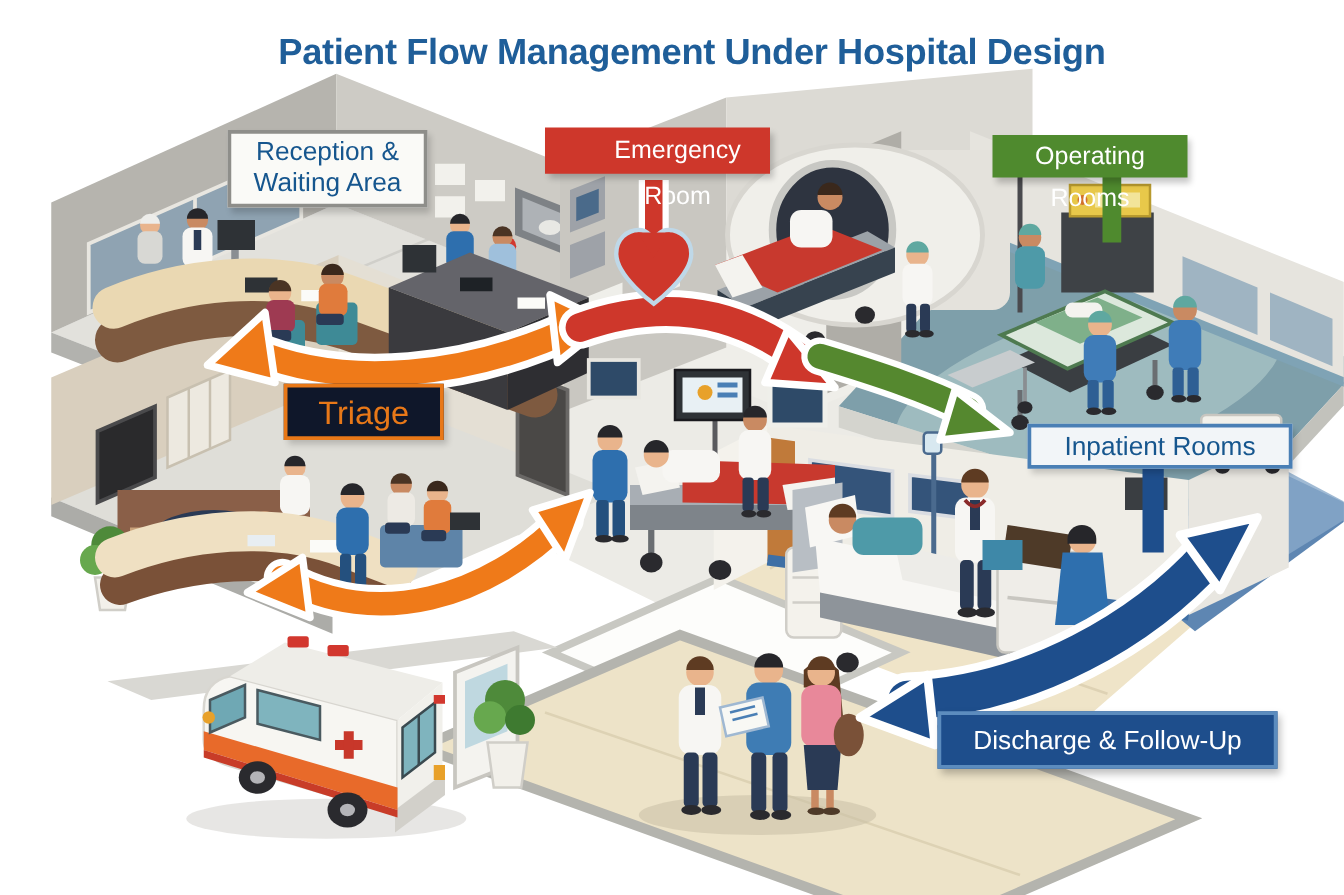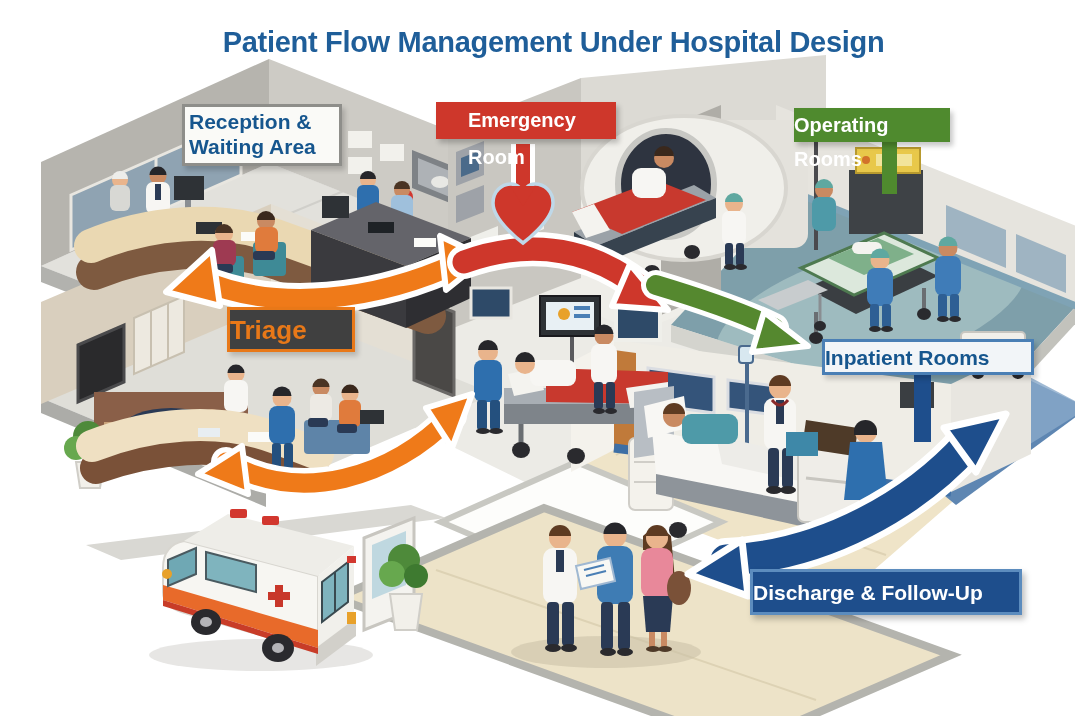--- a/index.html
+++ b/index.html
@@ -1,30 +1,30 @@
 <!DOCTYPE html>
 <html><head>
 <meta charset="utf-8">
 <style>
   html,body{margin:0;padding:0;background:#ffffff;}
   body{font-family:"Liberation Sans", sans-serif;}
   .stage{position:relative;width:1075px;height:716px;overflow:hidden;background:#ffffff;margin-left:16px;}
   .stage svg{position:absolute;left:0;top:0;}
   .title{position:absolute;left:0;right:0;top:26px;text-align:center;
          font-size:29px;font-weight:bold;color:#1F5E99;letter-spacing:-0.3px;}
-  .lbl{position:absolute;box-sizing:border-box;text-align:left;font-weight:bold;}
+  .lbl{position:absolute;box-sizing:border-box;text-align:center;font-weight:normal;}
   .lbl-reception{left:166px;top:104px;width:160px;padding:3px 4px;background:#FAFAF7;
       border:3px solid #8E8E8A;color:#16568E;font-size:21px;line-height:1.18;
       box-shadow:3px 4px 5px rgba(0,0,0,.18);}
   .lbl-emergency{left:420px;top:102px;width:180px;height:37px;line-height:37px;
       background:#CE372B;color:#fff;font-size:20px;box-shadow:3px 4px 5px rgba(0,0,0,.22);padding-left:32px;}
   .lbl-operating{left:778px;top:108px;width:156px;height:34px;line-height:34px;
       background:#4F8A2E;color:#fff;font-size:20px;box-shadow:3px 4px 5px rgba(0,0,0,.22);}
   .lbl-triage{left:211px;top:307px;width:128px;height:45px;line-height:41px;
-      background:#404040;border:3px solid #E87818;color:#E87818;font-size:26px;
+      background:#0f172a;border:3px solid #E87818;color:#E87818;font-size:26px;
       box-shadow:3px 4px 5px rgba(0,0,0,.18);}
   .lbl-inpatient{left:806px;top:339px;width:212px;height:36px;line-height:31px;
       background:#F2F5F8;border:3px solid #4A7FB5;color:#16568E;font-size:21px;
       box-shadow:3px 4px 5px rgba(0,0,0,.18);}
   .lbl-discharge{left:734px;top:569px;width:272px;height:46px;line-height:41px;
       background:#1E4E8C;border:3px solid #5C8CBE;color:#fff;font-size:21px;
       box-shadow:3px 4px 6px rgba(0,0,0,.25);}
   
   .aw{fill:none;stroke:#ffffff;stroke-linecap:round;}
   .a-or{fill:none;stroke:#EF7A19;stroke-linecap:round;}

